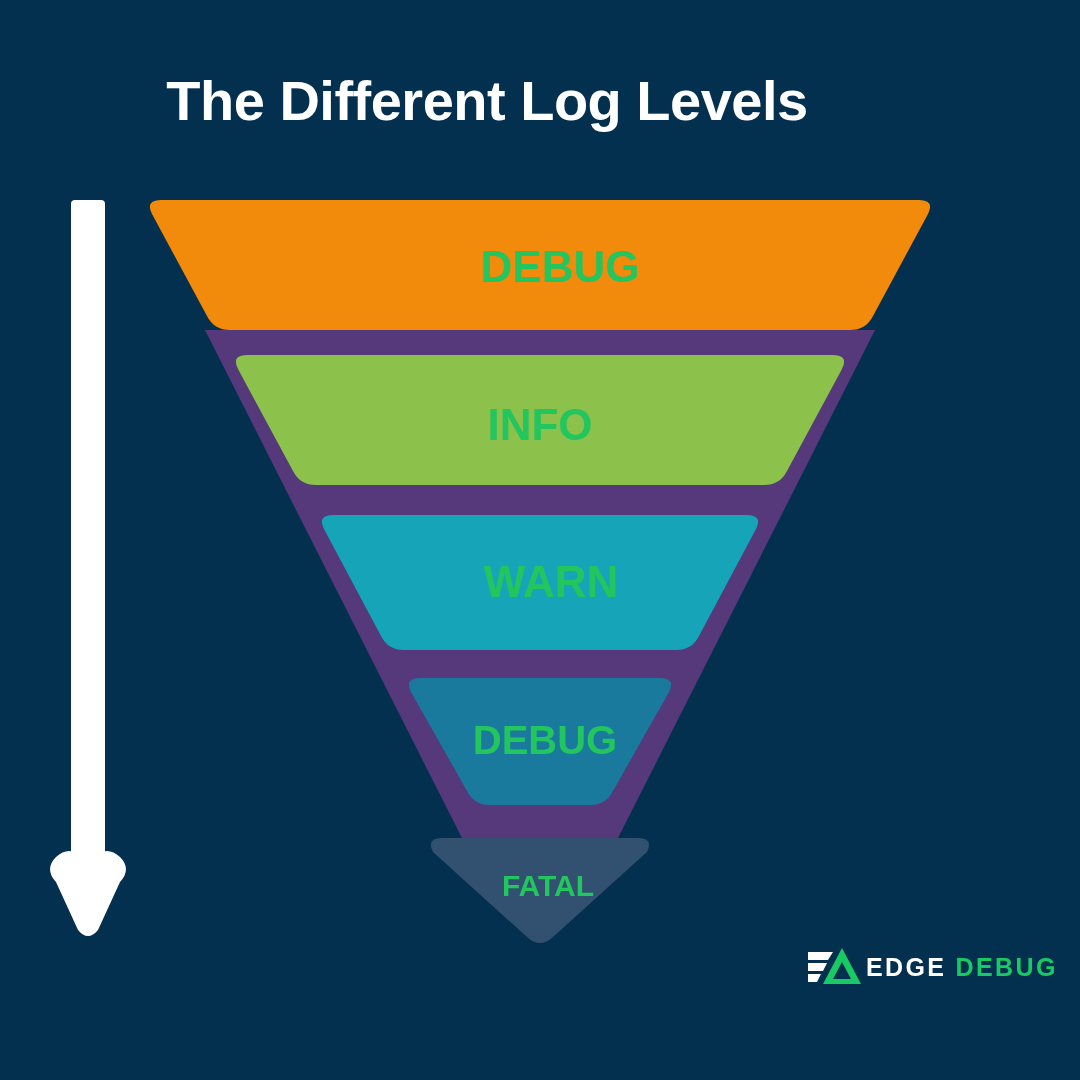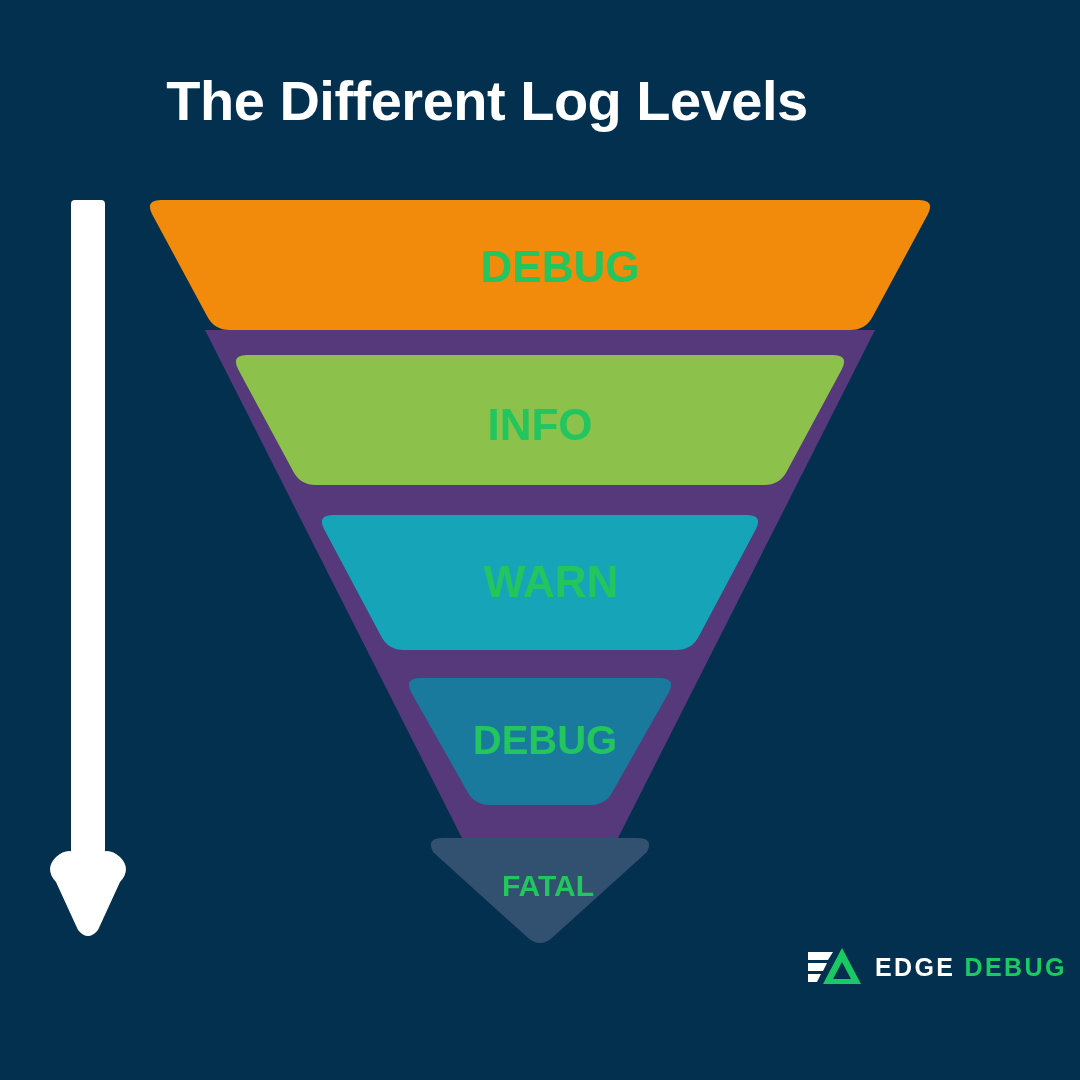--- a/index.html
+++ b/index.html
@@ -54,21 +54,21 @@
     line-height: 1;
   }
 
   
   #logo {
     position: absolute;
     left: 806px;
     top: 946px;
     display: flex;
     align-items: center;
-    gap: 13px;
+    gap: 4px;
   }
   #logo-mark { display: block; }
   .logo-word {
     font-size: 25px;
     font-weight: bold;
     letter-spacing: 2.4px;
     line-height: 1;
   }
   .logo-edge  { color: #ffffff; }
   .logo-delta { color: #18c964; }

